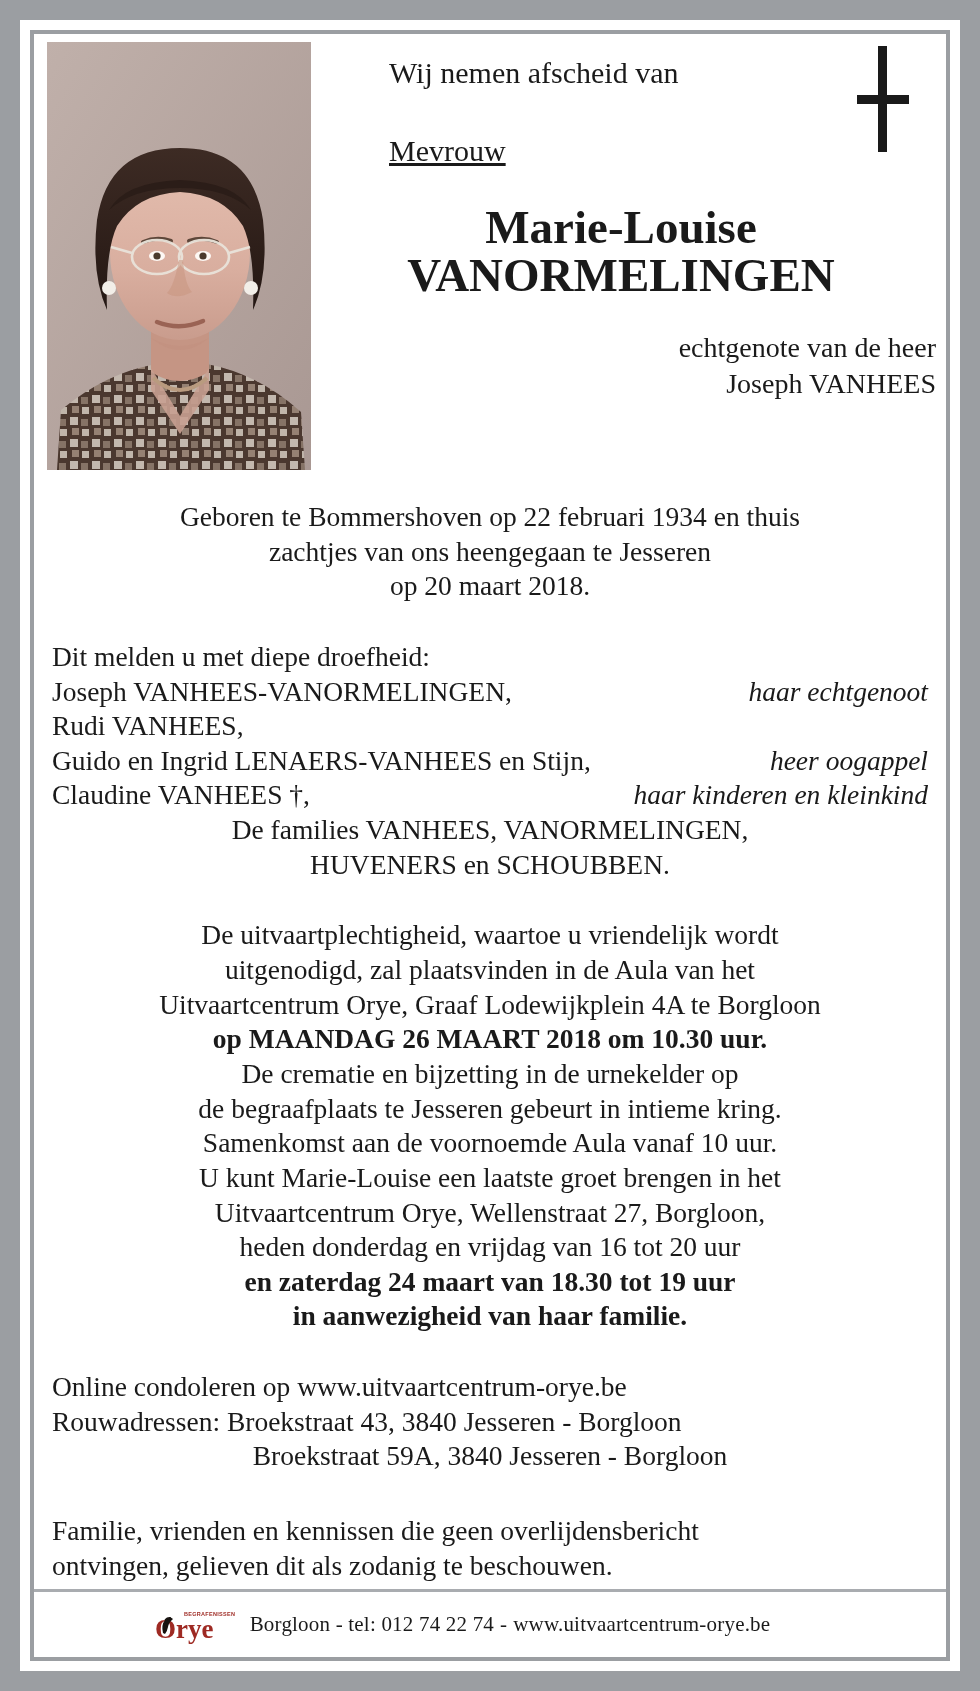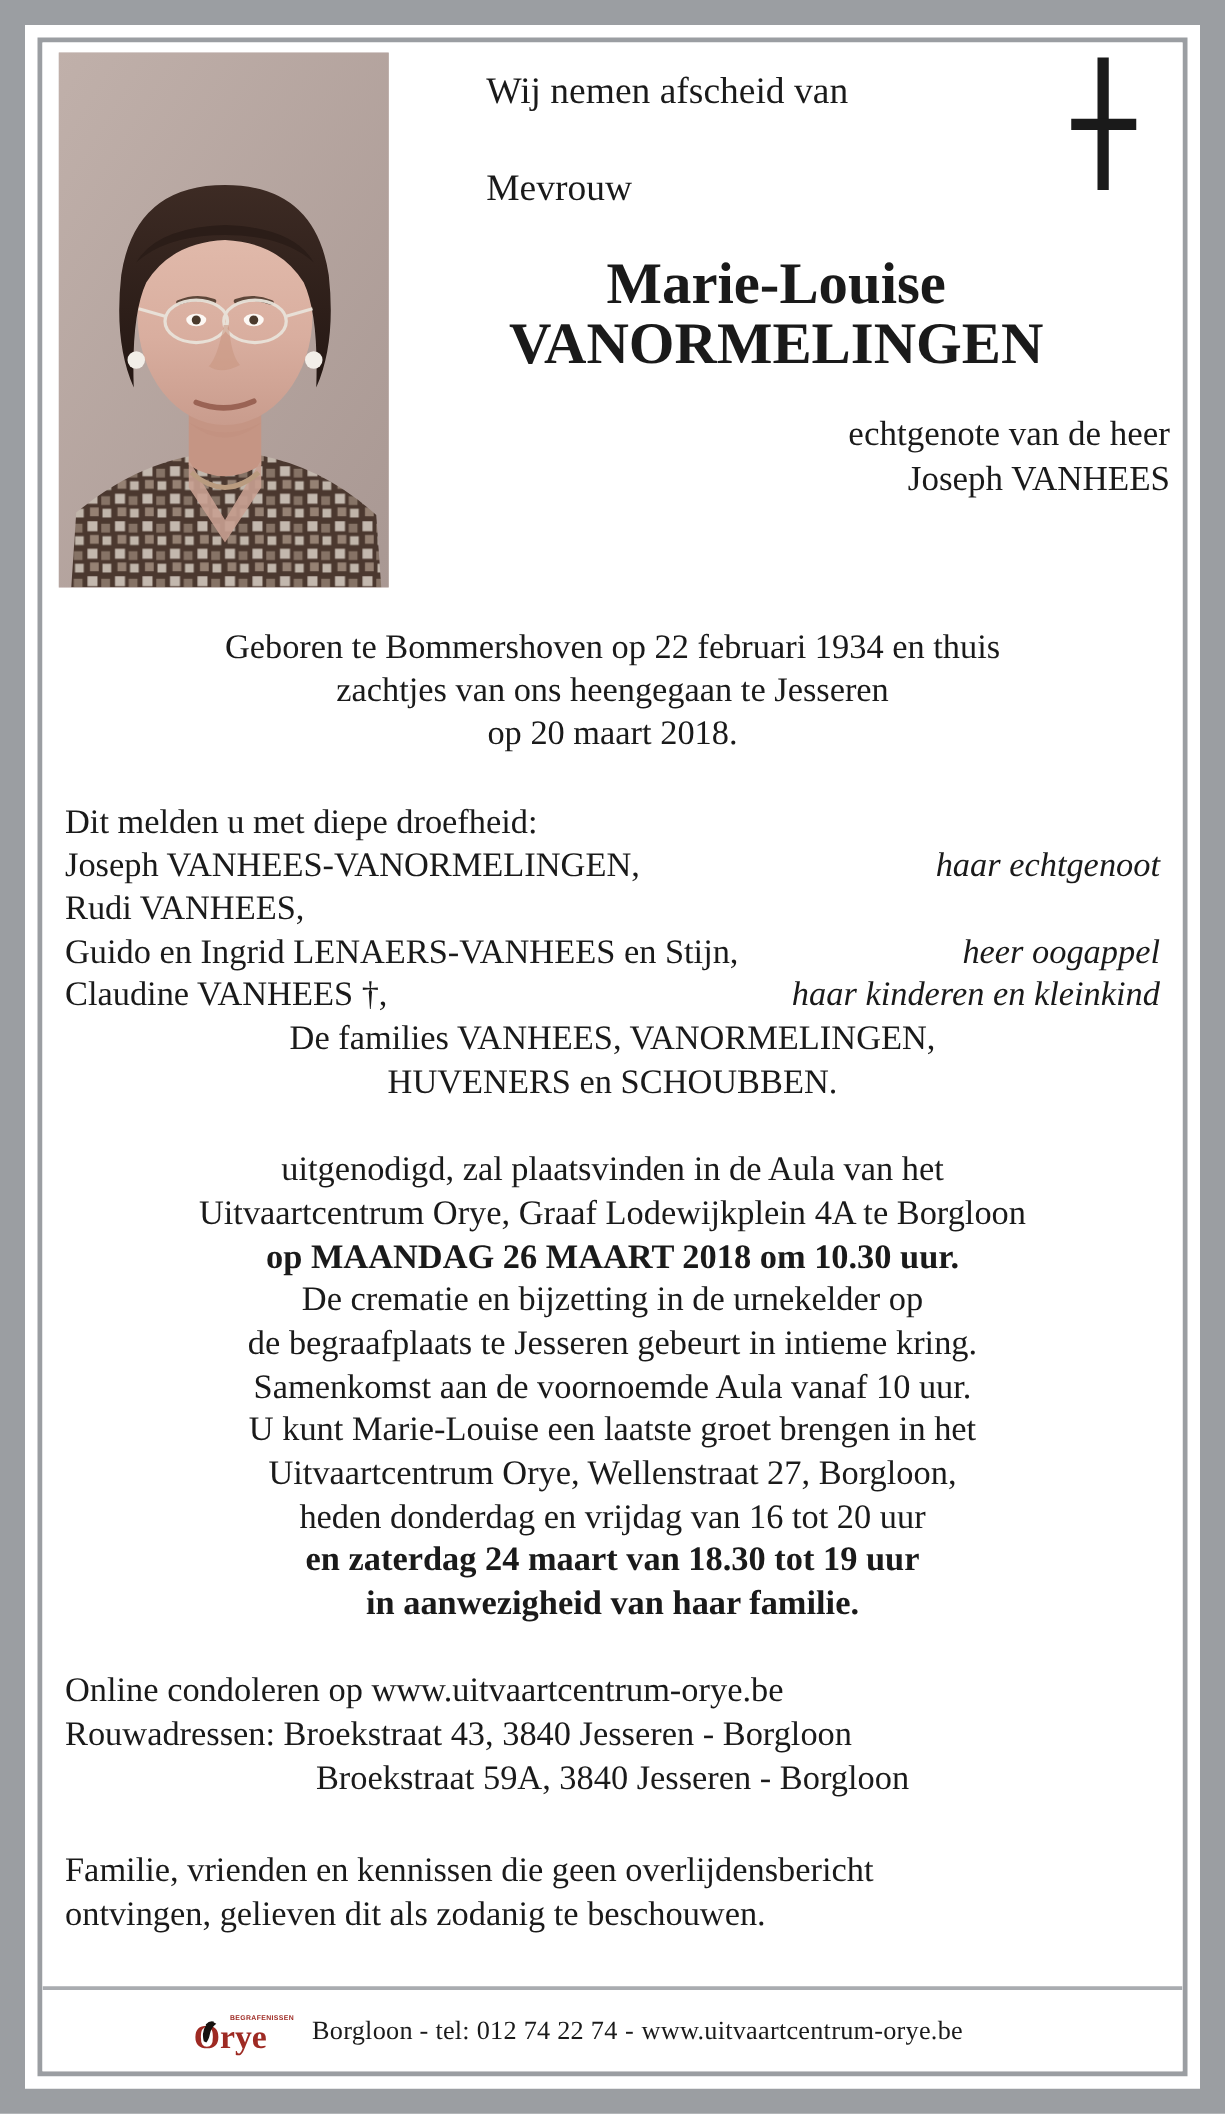--- a/index.html
+++ b/index.html
@@ -60,21 +60,21 @@
     right: 0px;
   }
   .salutation {
     font-size: 30px;
     color: #1a1a1a;
     margin: 0;
     padding-left: 65px;
     line-height: 1.0;
   }
   .line-wij { padding-top: 24px; }
-  .line-mevrouw { padding-top: 48px; }
+  .line-mevrouw { padding-top: 48px; text-decoration: underline; }
 
   .deceased-name {
     text-align: center;
     font-weight: bold;
     color: #1a1a1a;
     line-height: 1.02;
     margin-top: 38px;
     padding-right: 28px;
   }
   .name-first { font-size: 47px; letter-spacing: 0px; }
@@ -290,20 +290,21 @@
          <div class="fam-row">
            <span>Claudine VANHEES †,</span>
            <span class="rel">haar kinderen en kleinkind</span>
          </div>
 
          <div class="fam-center">De families VANHEES, VANORMELINGEN,</div>
          <div class="fam-center">HUVENERS en SCHOUBBEN.</div>
        </div>
 
        <div class="blk center blk-ceremony">
+         <div>De uitvaartplechtigheid, waartoe u vriendelijk wordt</div>
          <div>uitgenodigd, zal plaatsvinden in de Aula van het</div>
          <div>Uitvaartcentrum Orye, Graaf Lodewijkplein 4A te Borgloon</div>
          <div style="font-weight:bold">op MAANDAG 26 MAART 2018 om 10.30 uur.</div>
          <div>De crematie en bijzetting in de urnekelder op</div>
          <div>de begraafplaats te Jesseren gebeurt in intieme kring.</div>
          <div>Samenkomst aan de voornoemde Aula vanaf 10 uur.</div>
          <div>U kunt Marie-Louise een laatste groet brengen in het</div>
          <div>Uitvaartcentrum Orye, Wellenstraat 27, Borgloon,</div>
          <div>heden donderdag en vrijdag van 16 tot 20 uur</div>
          <div style="font-weight:bold">en zaterdag 24 maart van 18.30 tot 19 uur</div>

